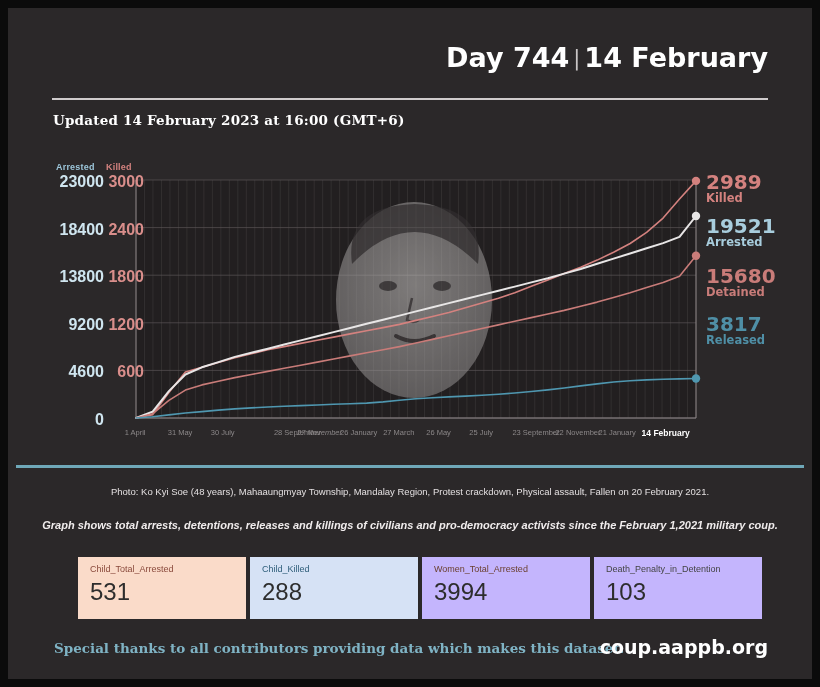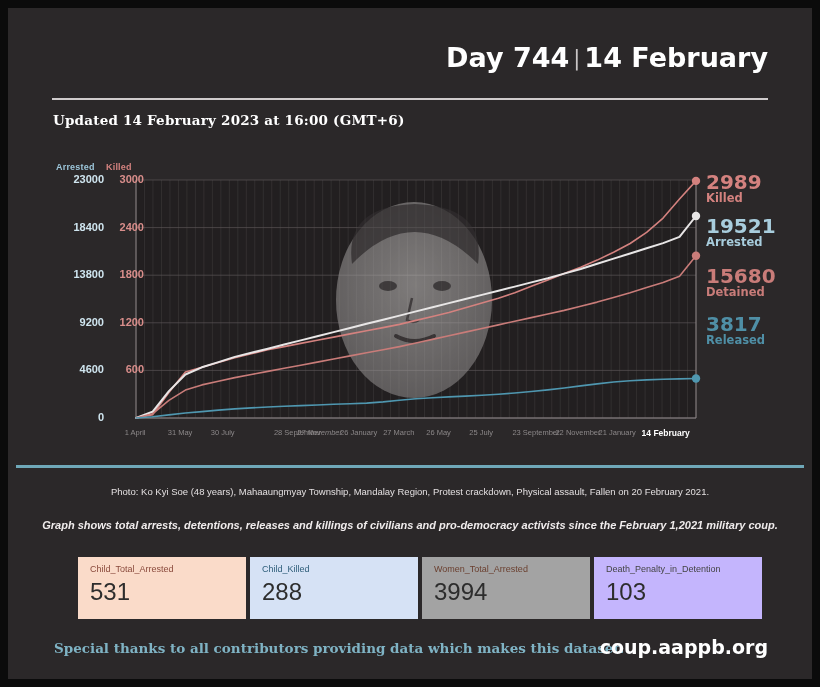--- a/index.html
+++ b/index.html
@@ -53,21 +53,21 @@
   
   #chartwrap{
     position:absolute;left:36px;top:150px;width:740px;height:290px;
   }
   .ax-head{
     position:absolute;font-size:9px;font-weight:bold;letter-spacing:0.2px;
   }
   .ax-head.arr{left:12px;top:4px;color:#9cc6da;}
   .ax-head.kil{left:62px;top:4px;color:#d4827f;}
   .ytick{
-    position:absolute;font-size:11px;font-weight:bold;text-align:right;
+    position:absolute;font-size:16px;font-weight:bold;text-align:right;
     white-space:nowrap;
   }
   .ytick.arr{color:#cfe5ef;width:56px;left:4px;}
   .ytick.kil{color:#d98e8b;width:36px;left:64px;}
   .xtick{
     position:absolute;font-size:7.5px;color:#8b8788;white-space:nowrap;
     text-align:left;
   }
   .xtick.last{color:#ffffff;font-weight:bold;font-size:8.5px;}
 
@@ -293,21 +293,21 @@
 
   <div id="stats">
       <div class="stat" style="background: rgb(250, 219, 201); margin-right: 4px;">
         <span class="k" style="color: rgb(138, 74, 60);">Child_Total_Arrested</span>
         <span class="v">531</span>
       </div>
       <div class="stat" style="background: rgb(214, 226, 245); margin-right: 4px;">
         <span class="k" style="color: rgb(47, 94, 122);">Child_Killed</span>
         <span class="v">288</span>
       </div>
-      <div class="stat" style="background: #a3a3a3; margin-right: 4px;">
+      <div class="stat" style="background: #c4b5fd; margin-right: 4px;">
         <span class="k" style="color: rgb(107, 64, 48);">Women_Total_Arrested</span>
         <span class="v">3994</span>
       </div>
       <div class="stat" style="background: #c4b5fd; margin-right: 0px;">
         <span class="k" style="color: rgb(68, 68, 68);">Death_Penalty_in_Detention</span>
         <span class="v">103</span>
       </div>
     </div>
 
   <div class="thanks">Special thanks to all contributors providing data which makes this dataset.</div>

